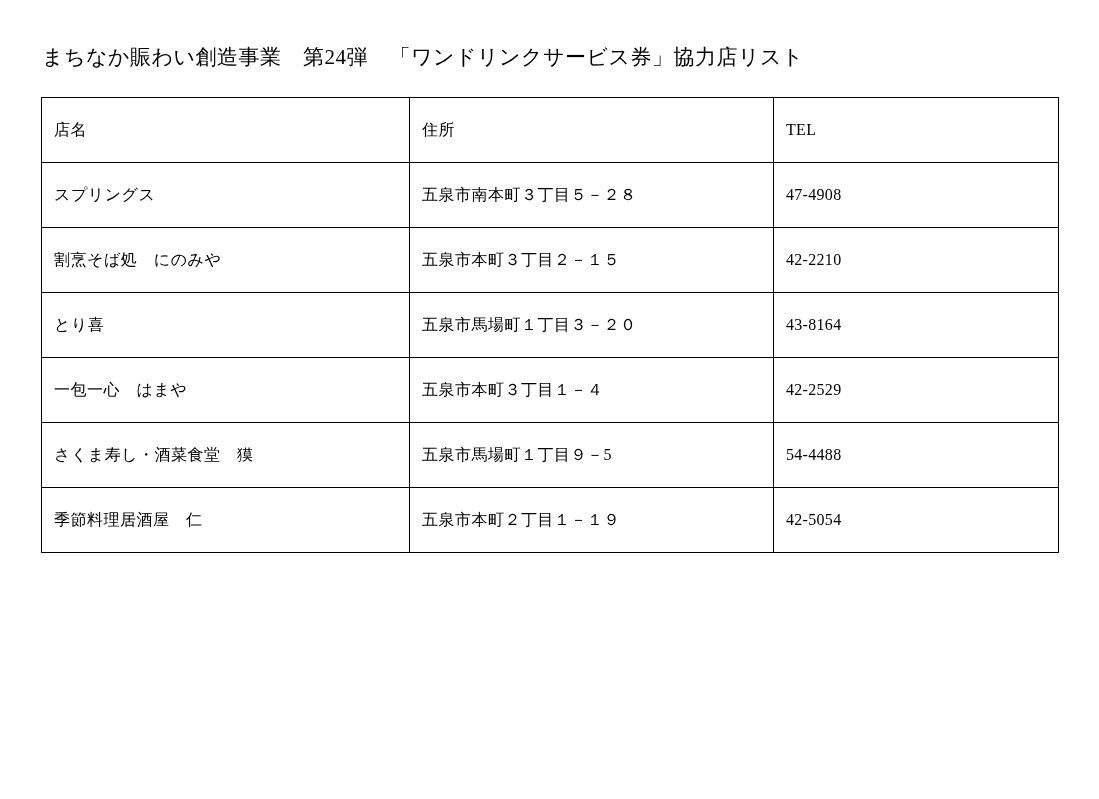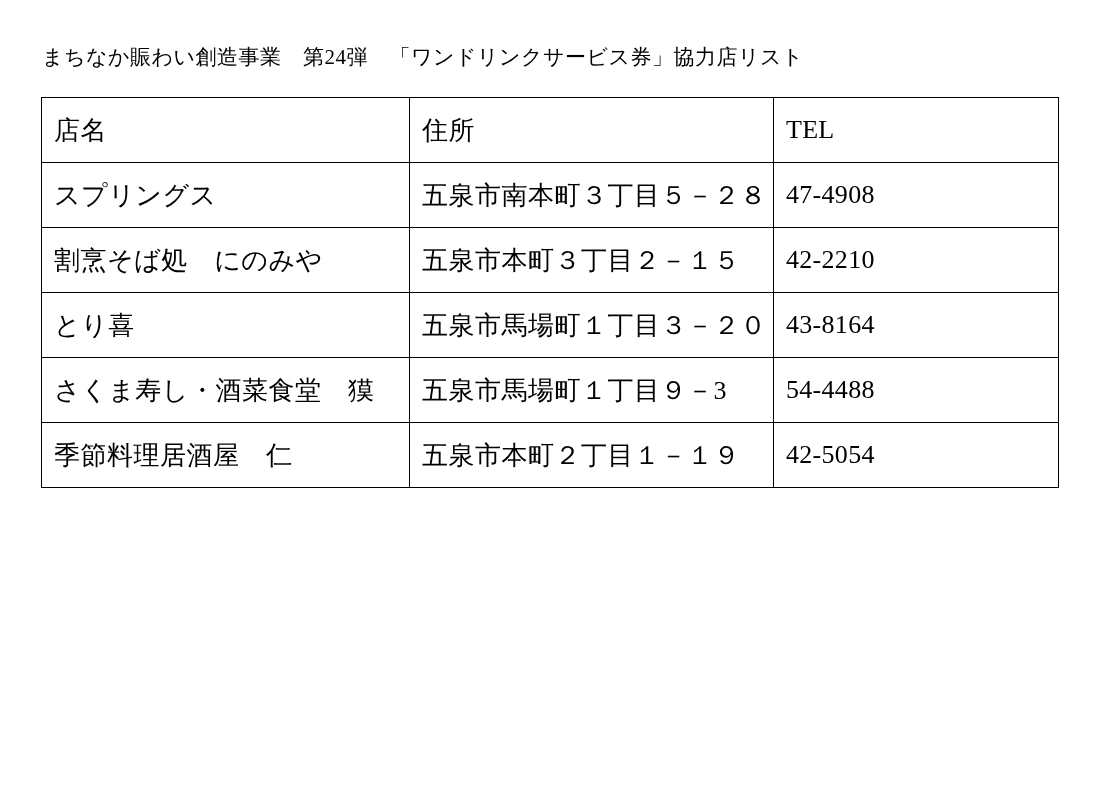--- a/index.html
+++ b/index.html
@@ -35,21 +35,21 @@
   .table-wrap {
     position: absolute;
     left: 41px;
     top: 97px;
     width: 1017px;
   }
   table.shop-table {
     border-collapse: collapse;
     table-layout: fixed;
     width: 1017px;
-    font-size: 26px;
+    font-size: 16px;
   }
   table.shop-table col.c-name  { width: 368px; }
   table.shop-table col.c-addr  { width: 364px; }
   table.shop-table col.c-tel   { width: 285px; }
   table.shop-table th,
   table.shop-table td {
     border: 1px solid #000000;
     height: 64px;
     padding: 0 0 0 12px;
     text-align: left;
@@ -95,22 +95,27 @@
           <td class="name">割烹そば処　にのみや</td>
           <td class="addr">五泉市本町３丁目２－１５</td>
           <td class="tel">42-2210</td>
         </tr>
         <tr>
           <td class="name">とり喜</td>
           <td class="addr">五泉市馬場町１丁目３－２０</td>
           <td class="tel">43-8164</td>
         </tr>
         <tr>
+          <td class="name">一包一心　はまや</td>
+          <td class="addr">五泉市本町３丁目１－４</td>
+          <td class="tel">42-2529</td>
+        </tr>
+        <tr>
           <td class="name">さくま寿し・酒菜食堂　獏</td>
-          <td class="addr">五泉市馬場町１丁目９－3</td>
+          <td class="addr">五泉市馬場町１丁目９－5</td>
           <td class="tel">54-4488</td>
         </tr>
         <tr>
           <td class="name">季節料理居酒屋　仁</td>
           <td class="addr">五泉市本町２丁目１－１９</td>
           <td class="tel">42-5054</td>
         </tr>
       </tbody>
     </table>
   </div>

